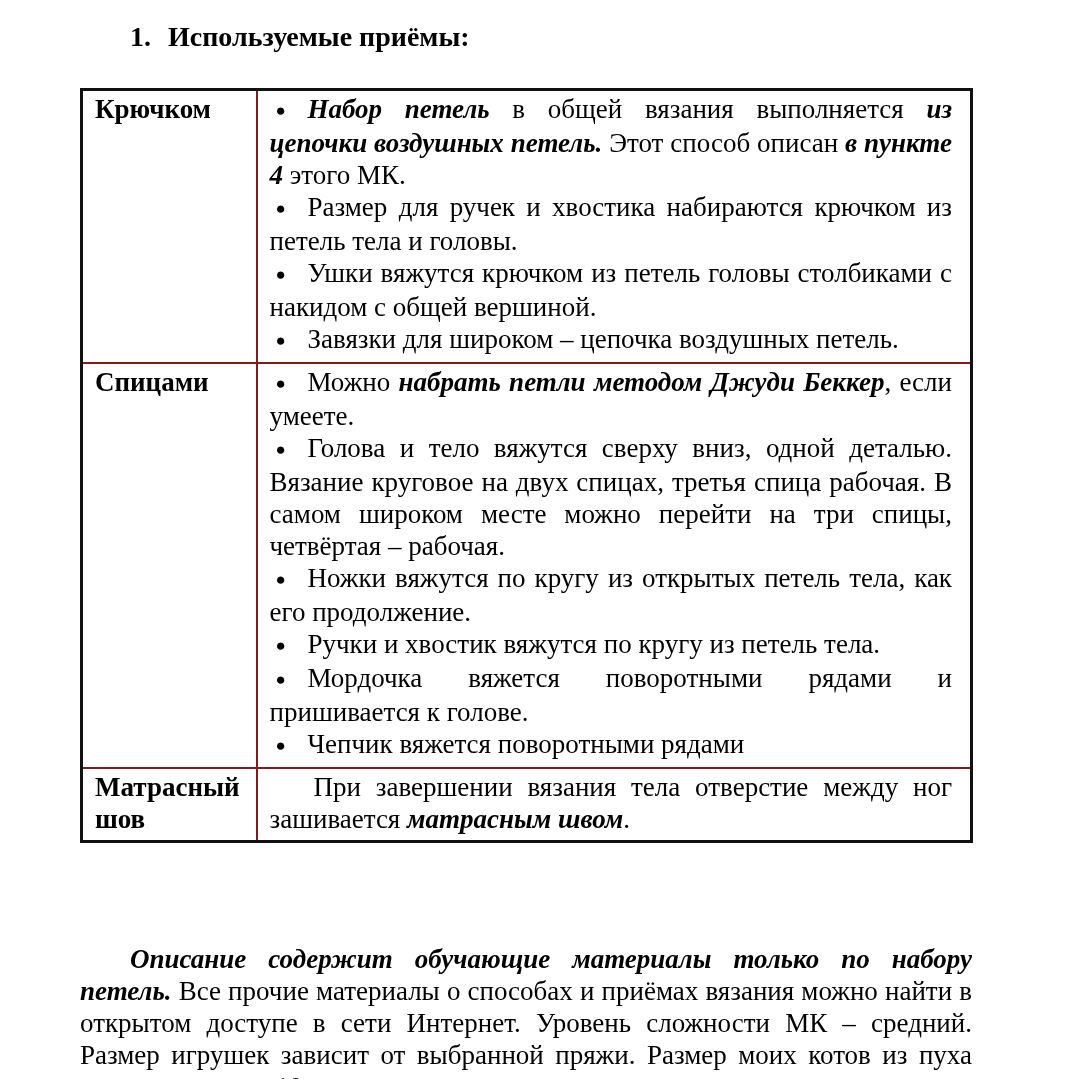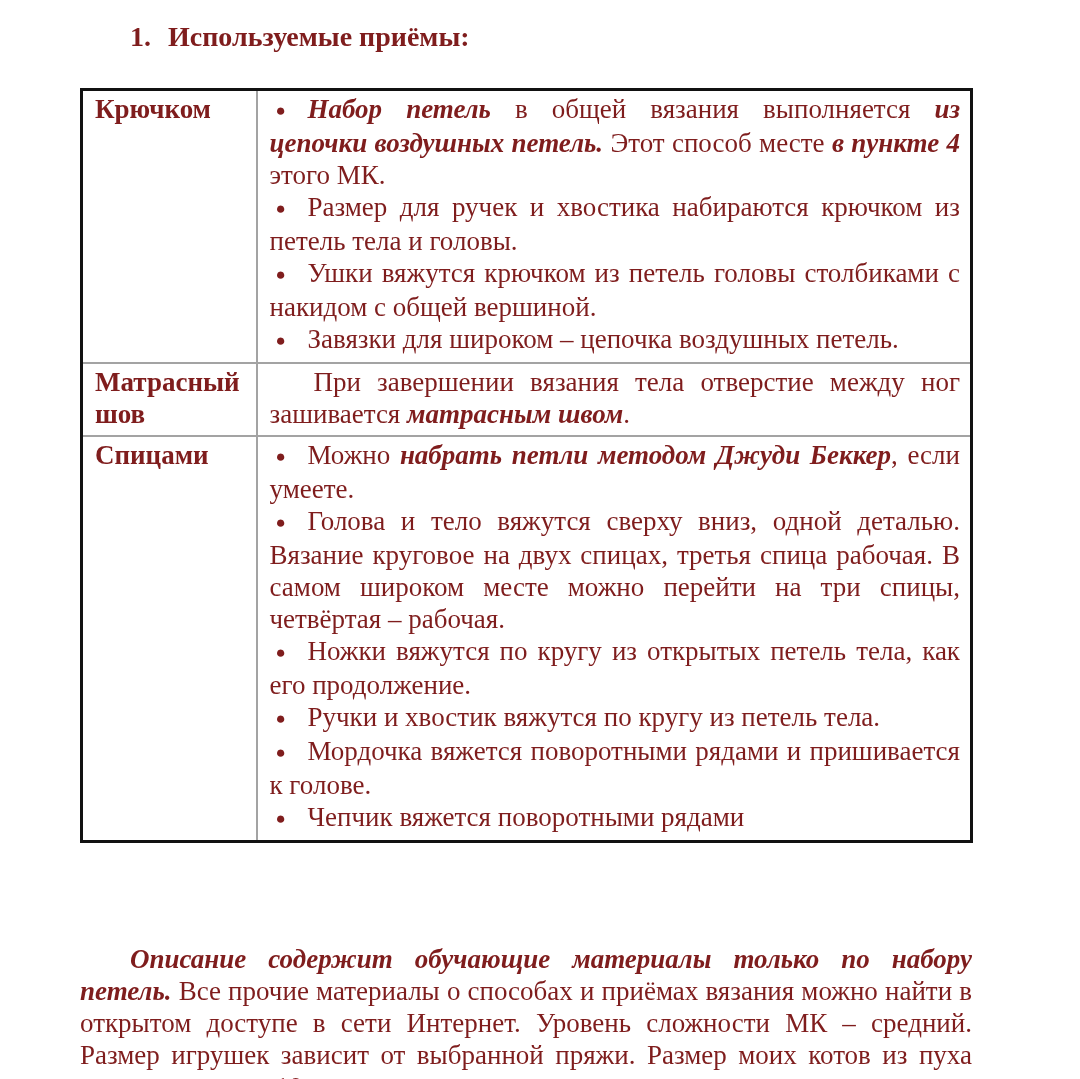--- a/index.html
+++ b/index.html
@@ -2,21 +2,21 @@
 <html><head>
 <meta charset="utf-8">
 <style>
   * { box-sizing: border-box; }
   html, body { margin: 0; padding: 0; background: #ffffff; }
   .page {
     position: relative;
     width: 1080px;
     height: 1079px;
     background: #ffffff;
-    color: #7f1d1d;
+    color: #000000;
     font-family: "Liberation Serif", "DejaVu Serif", serif;
     font-size: 27px;
     line-height: 32px;
     overflow: hidden;
   }
   .heading {
     position: absolute;
     left: 130px;
     top: 20px;
     font-weight: bold;
@@ -28,23 +28,23 @@
   table.techniques {
     position: absolute;
     left: 80px;
     top: 88px;
     width: 893px;
     border-collapse: collapse;
     table-layout: fixed;
     border: 3px solid #111111;
   }
   table.techniques td {
-    border: 2px solid #a3a3a3;
+    border: 2px solid #7f1d1d;
     vertical-align: top;
-    padding: 2px 10px 5px 12px;
+    padding: 2px 18px 5px 12px;
   }
   td.label {
     font-weight: bold;
     padding: 2px 6px 5px 9px;
   }
   td.content p { margin: 0; text-align: justify; }
   p.ind { text-indent: 44px; }
   .bullet {
     display: inline-block;
     width: 38px;
@@ -74,41 +74,41 @@
 
   <table class="techniques">
     <colgroup>
       <col style="width:175px">
       <col>
     </colgroup>
     <tbody id="table-body">
         <tr>
           <td class="label">Крючком</td>
           <td class="content">
-            <p class="li"><span class="bullet">●</span><b>Набор петель</b><span> в общей вязания выполняется </span><b>из цепочки воздушных петель.</b><span> Этот способ месте </span><b>в пункте 4</b><span> этого МК.</span></p>
+            <p class="li"><span class="bullet">●</span><b>Набор петель</b><span> в общей вязания выполняется </span><b>из цепочки воздушных петель.</b><span> Этот способ описан </span><b>в пункте 4</b><span> этого МК.</span></p>
             <p class="li"><span class="bullet">●</span><span>Размер для ручек и хвостика набираются крючком из петель тела и головы.</span></p>
             <p class="li"><span class="bullet">●</span><span>Ушки вяжутся крючком из петель головы столбиками с накидом с общей вершиной.</span></p>
             <p class="li"><span class="bullet">●</span><span>Завязки для широком – цепочка воздушных петель.</span></p>
-          </td>
-        </tr>
-        <tr>
-          <td class="label">Матрасный шов</td>
-          <td class="content">
-            <p class="ind"><span>При завершении вязания тела отверстие между ног зашивается </span><b>матрасным швом</b><span>.</span></p>
           </td>
         </tr>
         <tr>
           <td class="label">Спицами</td>
           <td class="content">
             <p class="li"><span class="bullet">●</span><span>Можно </span><b>набрать петли методом Джуди Беккер</b><span>, если умеете.</span></p>
             <p class="li"><span class="bullet">●</span><span>Голова и тело вяжутся сверху вниз, одной деталью. Вязание круговое на двух спицах, третья спица рабочая. В самом широком месте можно перейти на три спицы, четвёртая – рабочая.</span></p>
             <p class="li"><span class="bullet">●</span><span>Ножки вяжутся по кругу из открытых петель тела, как его продолжение.</span></p>
             <p class="li"><span class="bullet">●</span><span>Ручки и хвостик вяжутся по кругу из петель тела.</span></p>
             <p class="li"><span class="bullet">●</span><span>Мордочка вяжется поворотными рядами и пришивается к голове.</span></p>
             <p class="li"><span class="bullet">●</span><span>Чепчик вяжется поворотными рядами</span></p>
           </td>
         </tr>
+        <tr>
+          <td class="label">Матрасный шов</td>
+          <td class="content">
+            <p class="ind"><span>При завершении вязания тела отверстие между ног зашивается </span><b>матрасным швом</b><span>.</span></p>
+          </td>
+        </tr>
       </tbody>
   </table>
 
   <p class="footer-par" id="footer-par"><b>Описание содержит обучающие материалы только по набору петель.</b><span> Все прочие материалы о способах и приёмах вязания можно найти в открытом доступе в сети Интернет. Уровень сложности МК – средний.  Размер игрушек зависит от выбранной пряжи. Размер моих котов из пуха норки примерно 10 см.</span></p>
 
 </div>
 
 </body></html>

